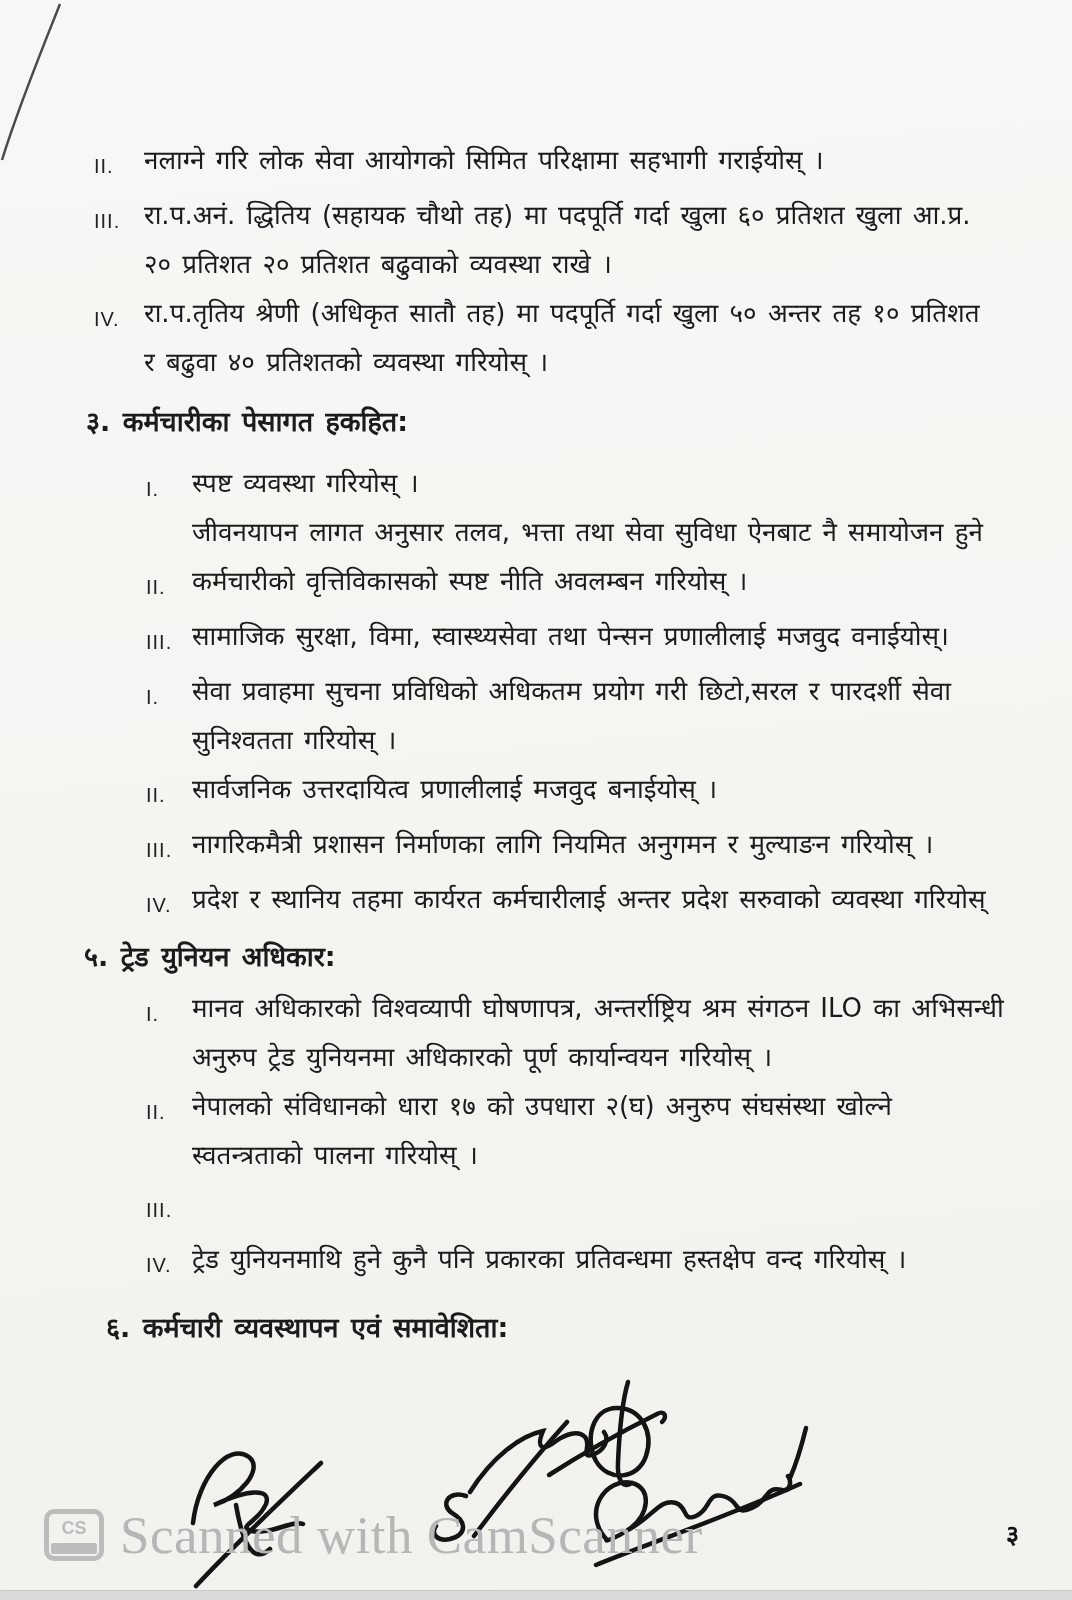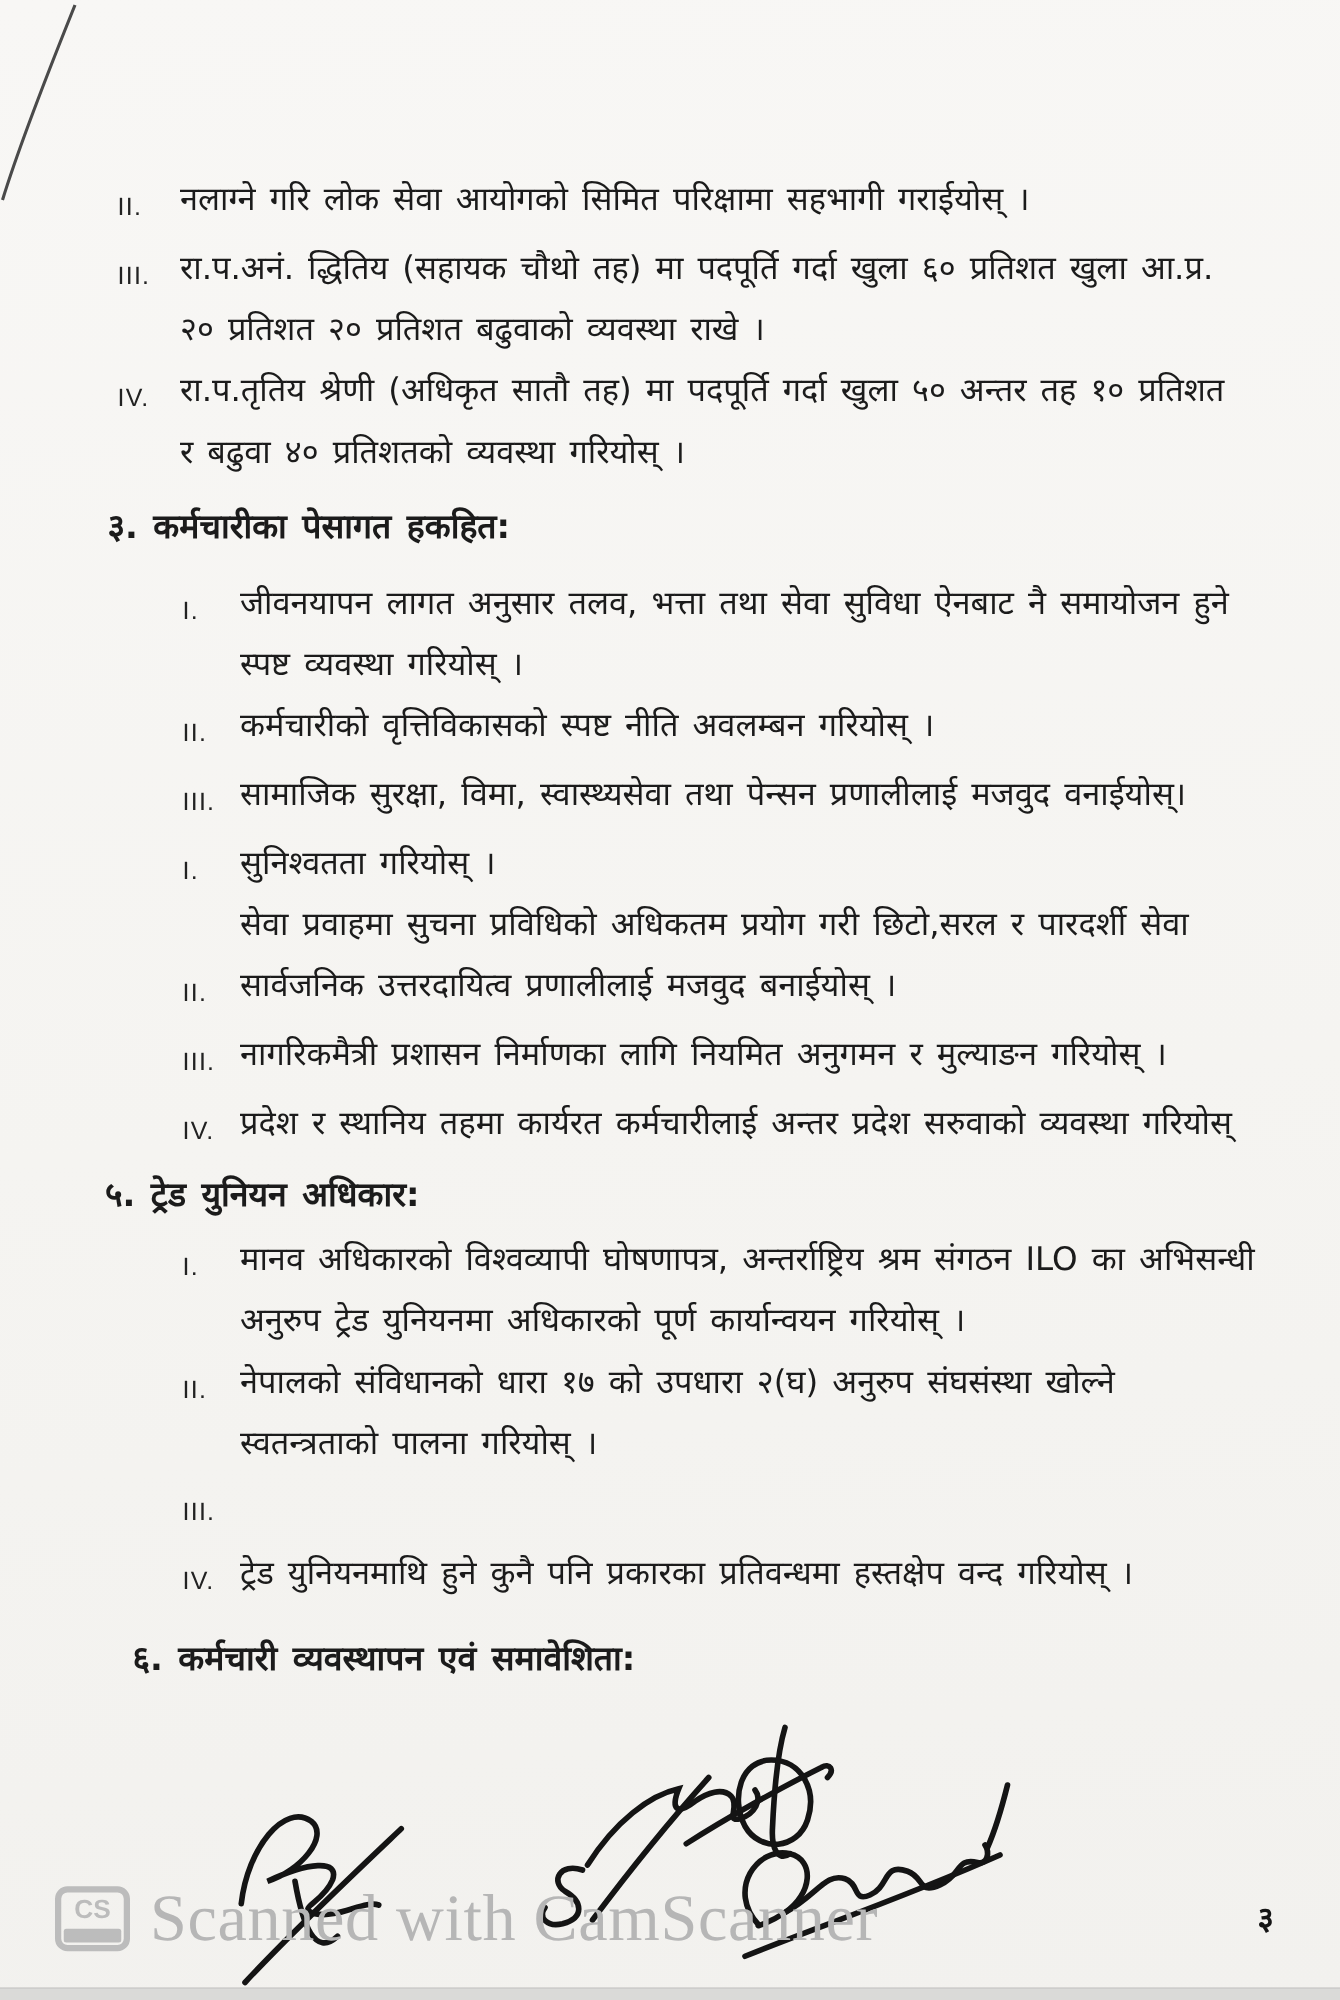--- a/index.html
+++ b/index.html
@@ -18,21 +18,21 @@
   .tx{flex:1;}
   .ln{display:block;word-spacing:3px;}
   .hd{font-size:27px;font-weight:bold;line-height:49px;word-spacing:3px;margin:10px 0 13px 86px;}
   .hd.h4{margin:15px 0 9px 84px;}
   .hd.h5{margin:2px 0 3px 84px;}
   .hd.h6{margin:13px 0 0 106px;}
   .overlay{position:absolute;left:0;top:0;pointer-events:none;}
   .watermark{position:absolute;left:44px;top:1505px;display:flex;align-items:center;gap:16px;}
   .cs-badge{position:relative;width:50px;height:42px;border:5px solid #bcbcbc;border-radius:10px;
     display:flex;justify-content:center;align-items:flex-start;}
-  .cs-badge .cs-txt{font-family:"Liberation Sans",sans-serif;font-weight:bold;font-size:21px;color:#bcbcbc;line-height:28px;}
+  .cs-badge .cs-txt{font-family:"Liberation Sans",sans-serif;font-weight:bold;font-size:18px;color:#bcbcbc;line-height:28px;}
   .cs-badge .cs-bar{position:absolute;left:2px;right:2px;bottom:2px;height:11px;background:#bcbcbc;border-radius:2px;}
   .wm-text{font-family:Liberation Serif, serif;font-size:53px;color:#b6b6b6;letter-spacing:0.5px;}
   .pagenum{position:absolute;left:1006px;top:1516px;font-size:25px;font-weight:bold;color:#151515;}
   .bottom-strip{position:absolute;left:0;right:0;bottom:0;height:9px;background:#dadad8;border-top:1px solid #c9c9c7;}
 </style>
 </head>
 <body>
 
 <div class="page">
 
@@ -56,42 +56,42 @@
       <span class="tx">
         <span class="ln">रा.प.तृतिय श्रेणी (अधिकृत सातौ तह) मा पदपूर्ति गर्दा खुला ५० अन्तर तह १० प्रतिशत</span>
         <span class="ln">र बढुवा ४० प्रतिशतको व्यवस्था गरियोस् ।</span>
       </span>
     </div>
 
     <div class="hd h3">३. कर्मचारीका पेसागत हकहित:</div>
     <div class="it l2">
       <span class="mk">I.</span>
       <span class="tx">
+        <span class="ln">स्पष्ट व्यवस्था गरियोस् ।</span>
         <span class="ln">जीवनयापन लागत अनुसार तलव, भत्ता तथा सेवा सुविधा ऐनबाट नै समायोजन हुने</span>
-        <span class="ln">स्पष्ट व्यवस्था गरियोस् ।</span>
       </span>
     </div>
     <div class="it l2">
       <span class="mk">II.</span>
       <span class="tx">
         <span class="ln">कर्मचारीको वृत्तिविकासको स्पष्ट नीति अवलम्बन गरियोस् ।</span>
       </span>
     </div>
     <div class="it l2">
       <span class="mk">III.</span>
       <span class="tx">
         <span class="ln">सामाजिक सुरक्षा, विमा, स्वास्थ्यसेवा तथा पेन्सन प्रणालीलाई मजवुद वनाईयोस्।</span>
       </span>
     </div>
 
     <div class="it l2">
       <span class="mk">I.</span>
       <span class="tx">
+        <span class="ln">सेवा प्रवाहमा सुचना प्रविधिको अधिकतम प्रयोग गरी छिटो,सरल र पारदर्शी सेवा</span>
         <span class="ln">सुनिश्वतता गरियोस् ।</span>
-        <span class="ln">सेवा प्रवाहमा सुचना प्रविधिको अधिकतम प्रयोग गरी छिटो,सरल र पारदर्शी सेवा</span>
       </span>
     </div>
     <div class="it l2">
       <span class="mk">II.</span>
       <span class="tx">
         <span class="ln">सार्वजनिक उत्तरदायित्व प्रणालीलाई मजवुद बनाईयोस् ।</span>
       </span>
     </div>
     <div class="it l2">
       <span class="mk">III.</span>

